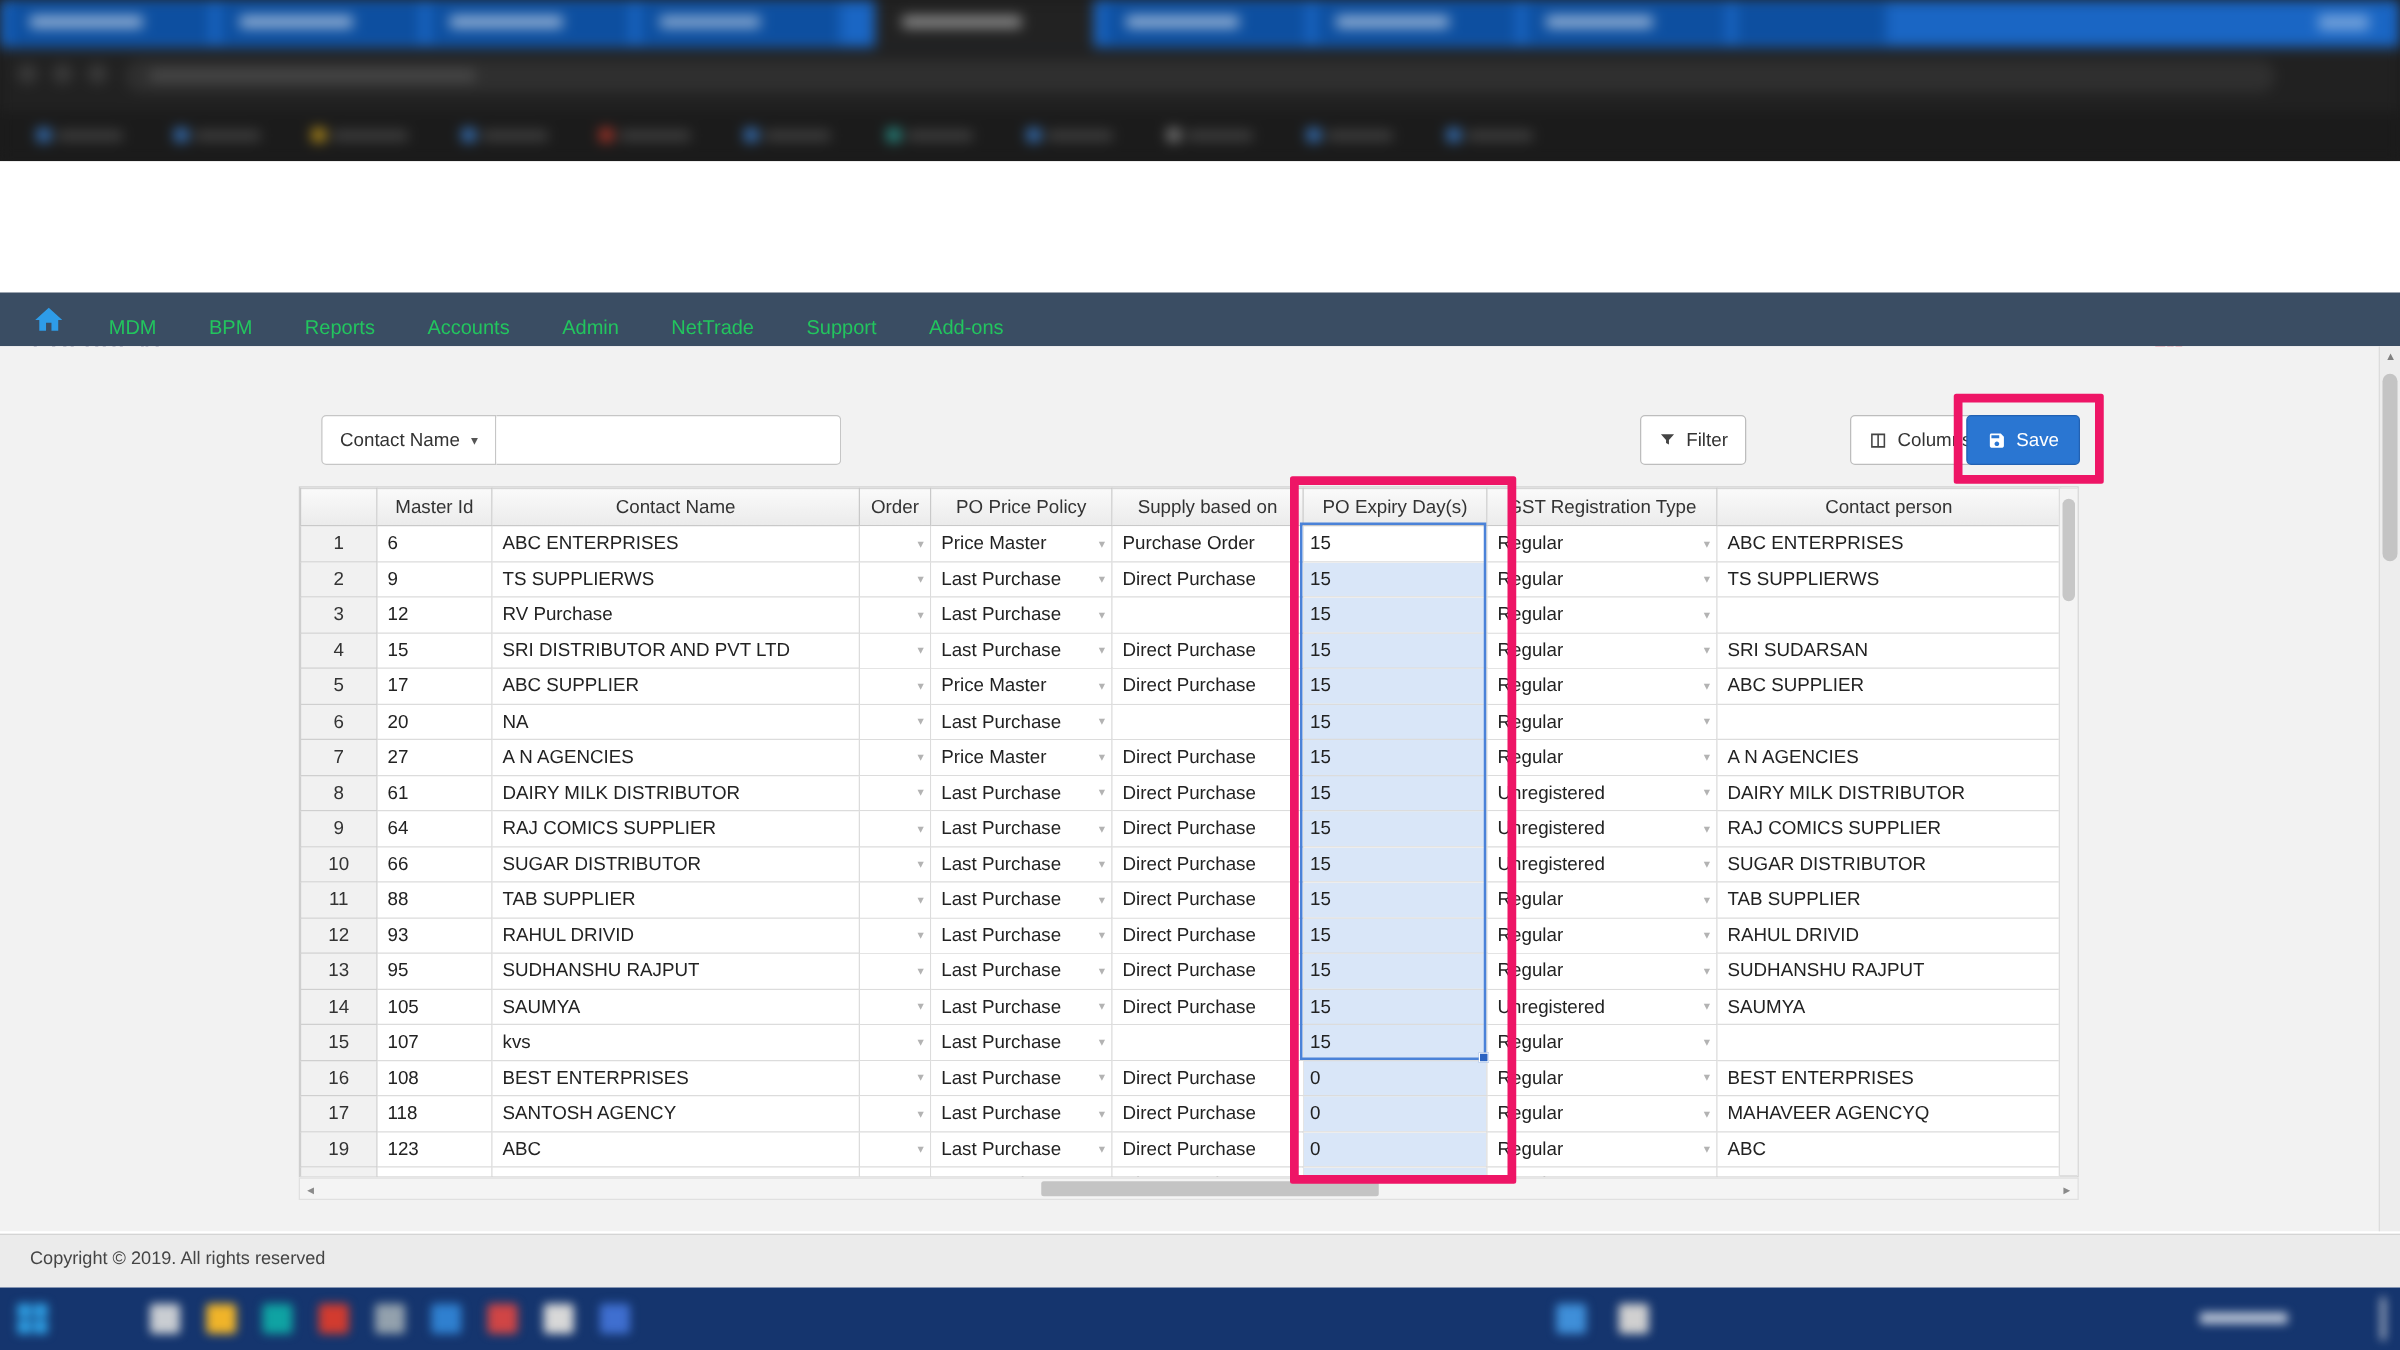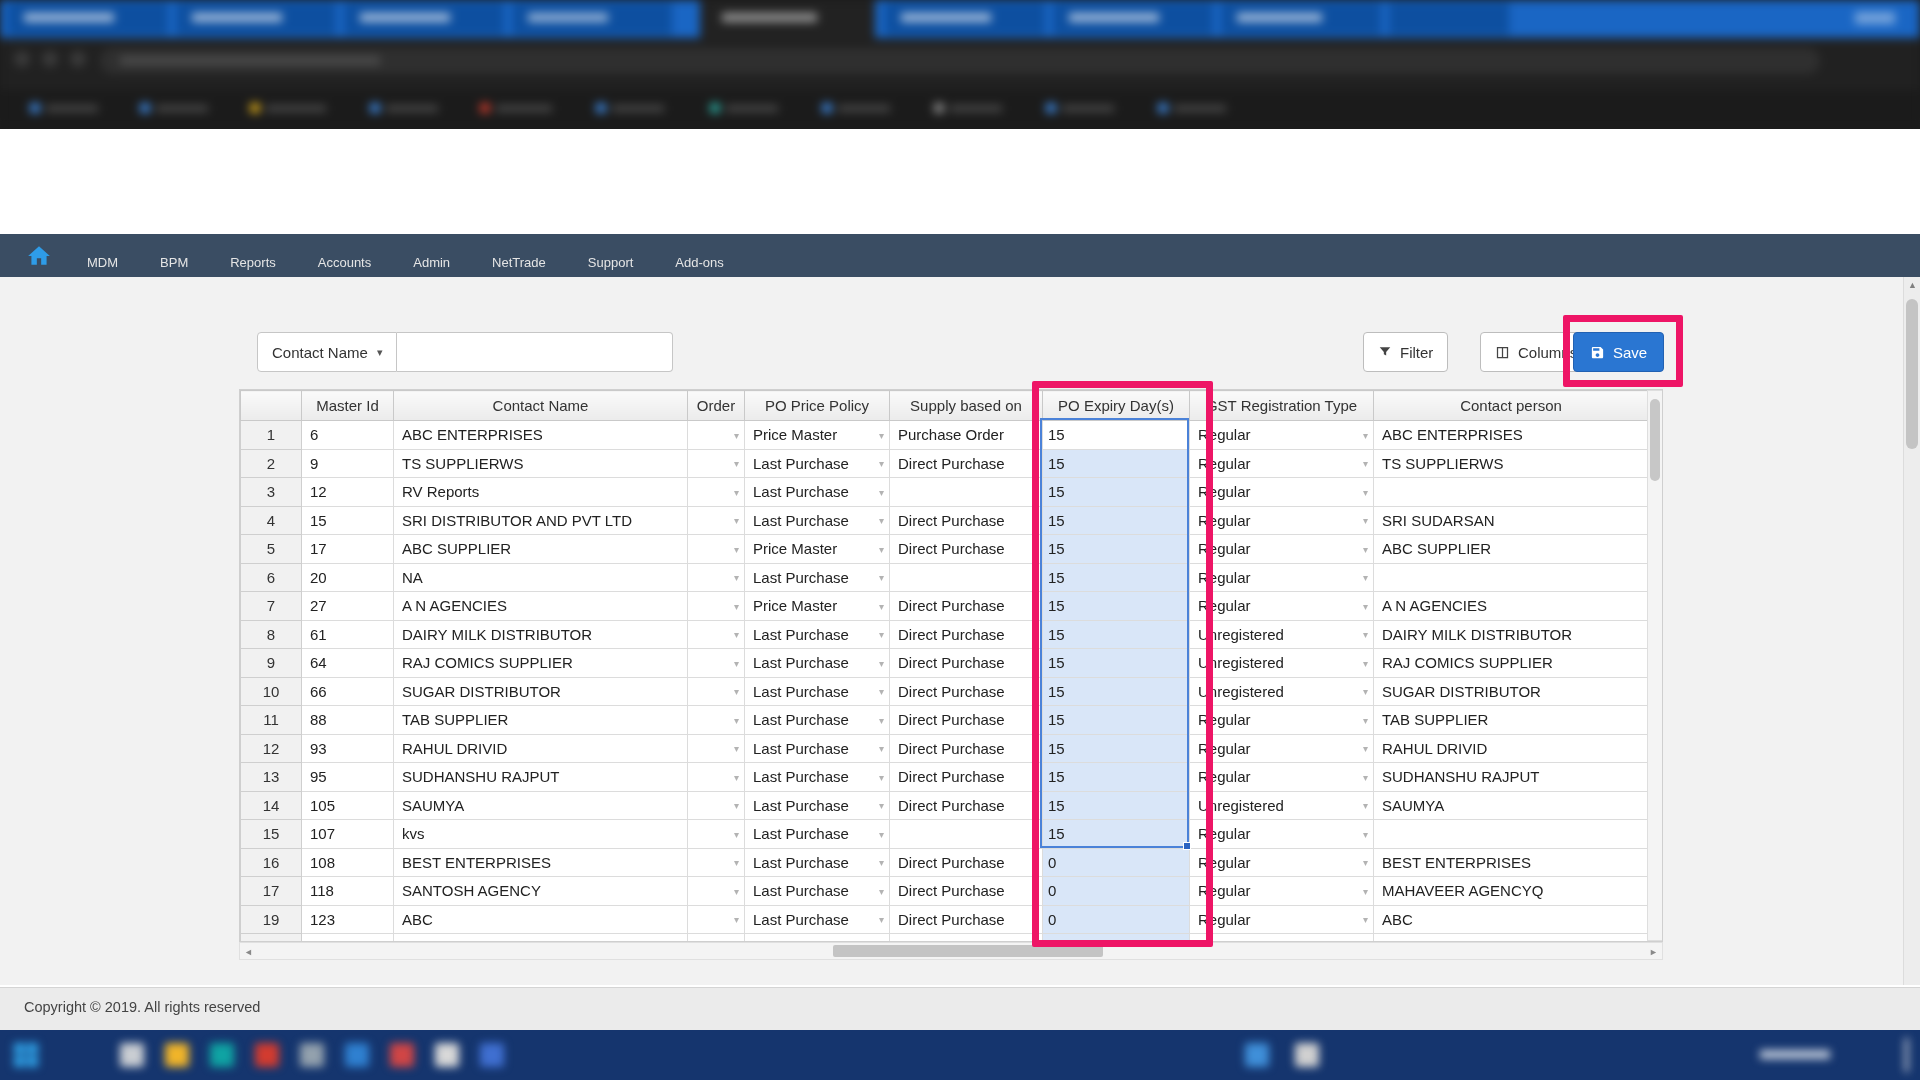--- a/index.html
+++ b/index.html
@@ -30,35 +30,35 @@
            color:#fff; font-size:11px; font-weight:bold; text-align:center; line-height:21px; padding:0 4px; }
   .user-block { position:absolute; left:1793px; top:168px; display:flex; align-items:center; gap:9px; }
   .user-name { font-size:17px; font-weight:bold; color:#444; }
   .search-box { position:absolute; left:1518px; top:181px; width:247px; height:30px; background:#fff; border:1px solid #c9c9c9; }
   .search-box input { position:absolute; inset:0; border:none; outline:none; padding:0 32px 0 8px; font-size:14px; background:transparent; }
   .search-box svg { position:absolute; right:7px; top:6px; }
 
   
   .navbar { position:absolute; top:234px; left:0; width:1920px; height:43px; background:#3a4d63; display:flex; align-items:center; }
   .nav-home { padding:0 14px 0 26px; display:flex; align-items:center; height:43px; }
-  .nav-item { color:#e5e5e5; font-size:13px; padding:0 21px; height:43px; line-height:43px; cursor:default;margin-top:13px; }
+  .nav-item { color:#22c55e; font-size:16px; padding:0 21px; height:43px; line-height:43px; cursor:default;margin-top:13px; }
 
   
   .content { position:absolute; top:277px; left:0; width:1920px; height:708px; background:#f2f2f2; }
 
   
   .search-group { position:absolute; left:257px; top:332px; height:40px; display:flex; }
   .col-select { background:#fff; border:1px solid #c6c6c6; border-radius:4px 0 0 4px; padding:0 14px; font-size:15px; color:#333;
                 display:flex; align-items:center; gap:9px; }
   .col-select .caret { font-size:11px; color:#555; }
   .grid-search { width:276px; height:40px; border:1px solid #c6c6c6; border-left:none; border-radius:0 4px 4px 0; padding:0 10px;
                  font-size:15px; outline:none; background:#fff; }
   .btn { position:absolute; top:332px; height:40px; display:inline-flex; align-items:center; gap:8px; padding:0 14px;
          background:#fff; border:1px solid #bdbdbd; border-radius:4px; font-size:15px; color:#333; cursor:default; }
-  .btn-filter  { left:1363px; }
+  .btn-filter  { left:1312px; }
   .btn-columns { left:1480px; }
   .btn-save { position:absolute; left:1573px; top:332px; height:40px; display:inline-flex; align-items:center; gap:8px;
               padding:0 16px; background:#2a76d2; border:1px solid #2261b2; border-radius:4px; font-size:15px; color:#fff; }
 
   
   .table-wrap { position:absolute; left:239px; top:389px; width:1424px; height:553px; background:#fff; overflow:hidden; border:1px solid #cfcfcf; }
   table { border-collapse:collapse; table-layout:fixed; width:1408px; font-size:15px; color:#222; }
   thead th { height:30px; background:linear-gradient(#fafafa,#ebebeb); border:1px solid #c9c9c9; font-weight:400; font-size:15px;
              color:#333; text-align:center; padding:0 4px; white-space:nowrap; overflow:hidden; }
   tbody td { height:28.5px; border:1px solid #dcdcdc; padding:0 8px; white-space:nowrap; overflow:hidden; background:#fff; }
@@ -278,21 +278,21 @@
     <td class="has-dd"><span class="v"></span><span class="dd">▾</span></td>
     <td class="has-dd"><span class="v">Last Purchase</span><span class="dd">▾</span></td>
     <td class="has-dd"><span class="v">Direct Purchase</span><span class="dd">▾</span></td>
     <td class="c-expiry"><span class="v">15</span></td>
     <td class="has-dd"><span class="v">Regular</span><span class="dd">▾</span></td>
     <td><span class="v">TS SUPPLIERWS</span></td>
   </tr>
         <tr>
     <td class="c-num"><span class="v">3</span></td>
     <td><span class="v">12</span></td>
-    <td><span class="v">RV Reports</span></td>
+    <td><span class="v">RV Purchase</span></td>
     <td class="has-dd"><span class="v"></span><span class="dd">▾</span></td>
     <td class="has-dd"><span class="v">Last Purchase</span><span class="dd">▾</span></td>
     <td class="has-dd"><span class="v"></span><span class="dd">▾</span></td>
     <td class="c-expiry"><span class="v">15</span></td>
     <td class="has-dd"><span class="v">Regular</span><span class="dd">▾</span></td>
     <td><span class="v"></span></td>
   </tr>
         <tr>
     <td class="c-num"><span class="v">4</span></td>
     <td><span class="v">15</span></td>

